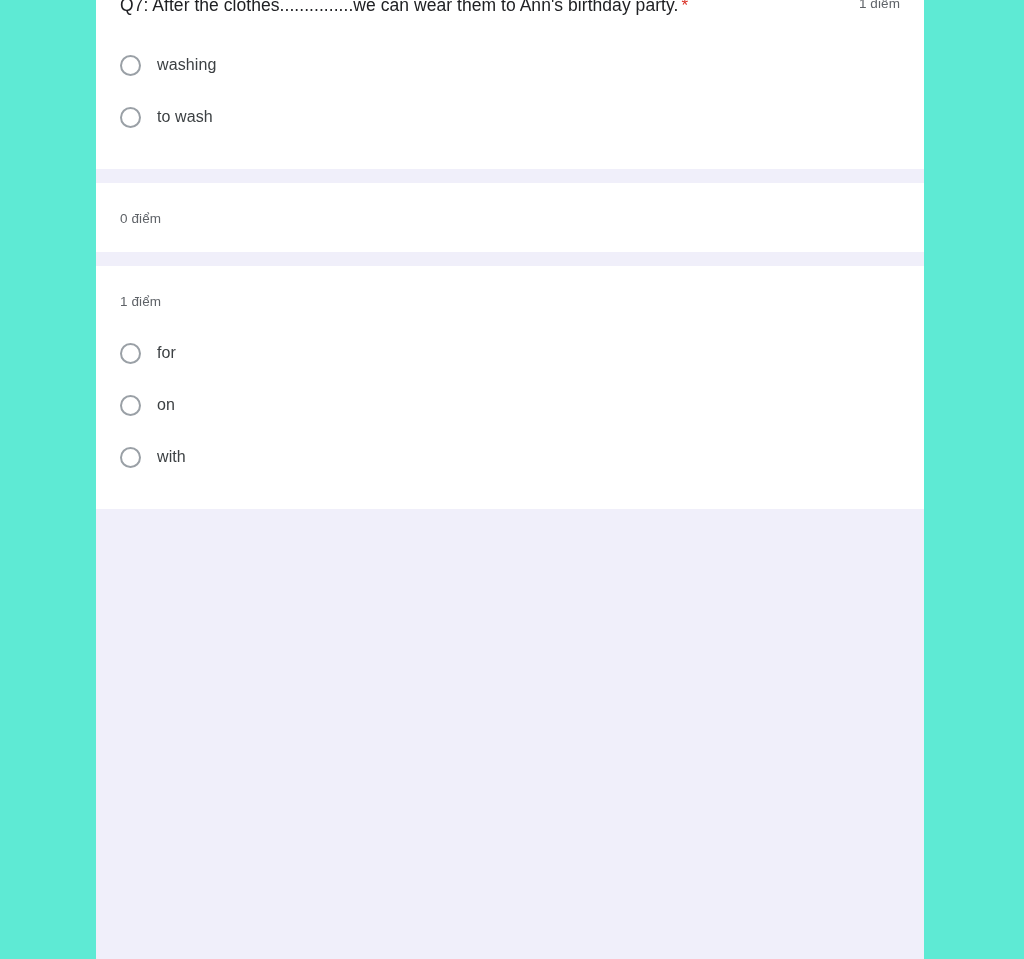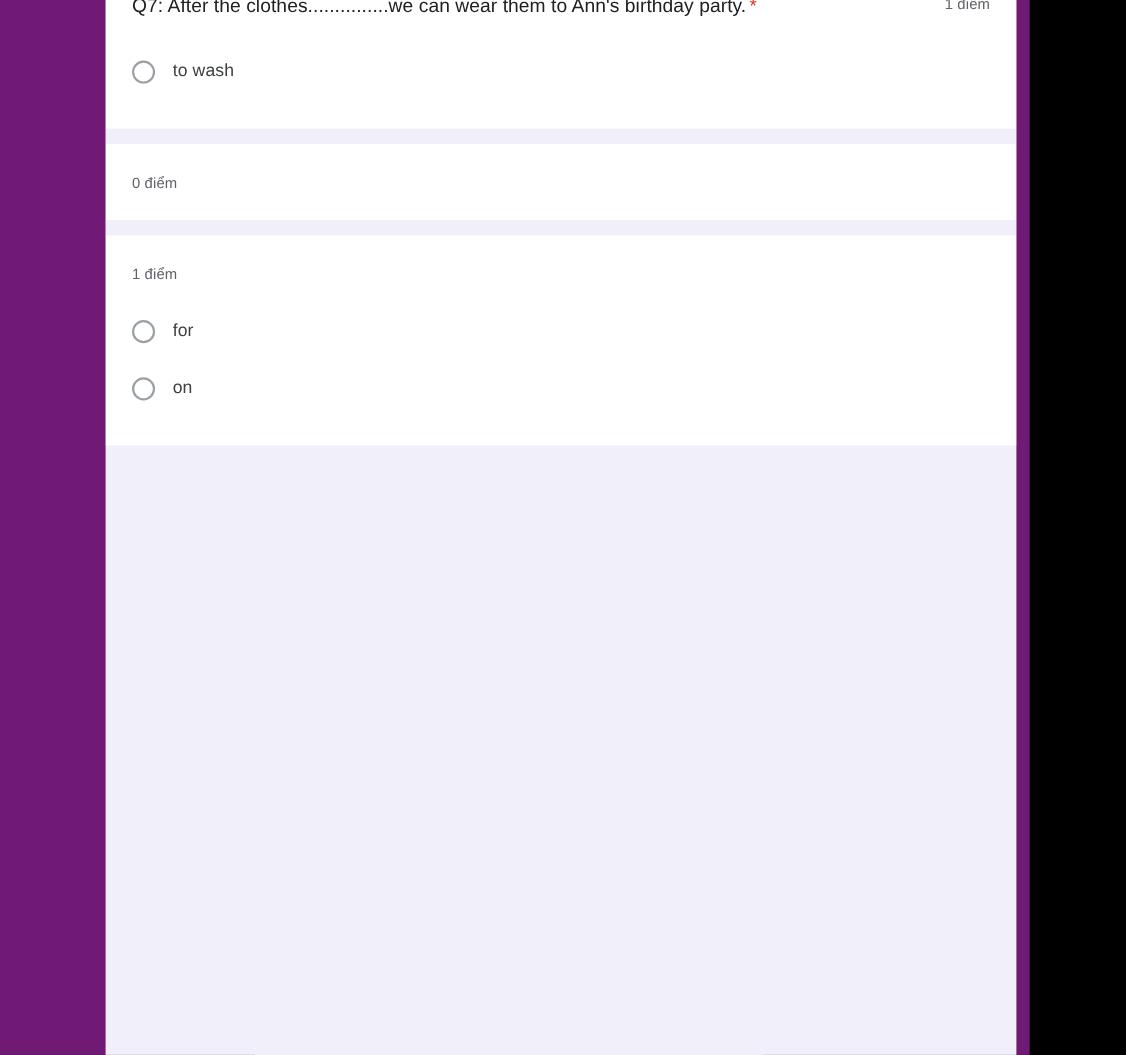--- a/index.html
+++ b/index.html
@@ -8,23 +8,23 @@
     background: #000000;
   }
   body {
     width: 1024px;
     height: 959px;
     font-family: "Liberation Sans", sans-serif;
     overflow: hidden;
   }
   .screen {
     position: relative;
-    width: 936px;
+    width: 1024px;
     height: 959px;
-    background: #701a75;
+    background: #5eead4;
   }
   .form-column {
     position: absolute;
     left: 96px;
     top: 0;
     width: 828px;
     height: 959px;
     background: #f0effa;
     overflow: hidden;
   }
@@ -97,20 +97,24 @@
     <div class="question-card q7">
       <div class="q-head">
         <div class="q-text">
           <span>Q7: After the clothes...............we can wear them to Ann's birthday party.</span><span class="q-required">*</span>
         </div>
         <div class="q-points">1 điểm</div>
       </div>
       <div class="options">
         <div class="option">
           <span class="radio"></span>
+          <span class="option-label">washing</span>
+        </div>
+        <div class="option">
+          <span class="radio"></span>
           <span class="option-label">to wash</span>
         </div>
       </div>
     </div>
 
     <div class="card-gap"></div>
 
     <div class="question-card">
       <div class="q-head">
         <div class="q-points">0 điểm</div>
@@ -125,17 +129,21 @@
       </div>
       <div class="options">
         <div class="option">
           <span class="radio"></span>
           <span class="option-label">for</span>
         </div>
         <div class="option">
           <span class="radio"></span>
           <span class="option-label">on</span>
         </div>
+        <div class="option">
+          <span class="radio"></span>
+          <span class="option-label">with</span>
+        </div>
       </div>
     </div>
 
   </div>
 </div>
 
 </body></html>

